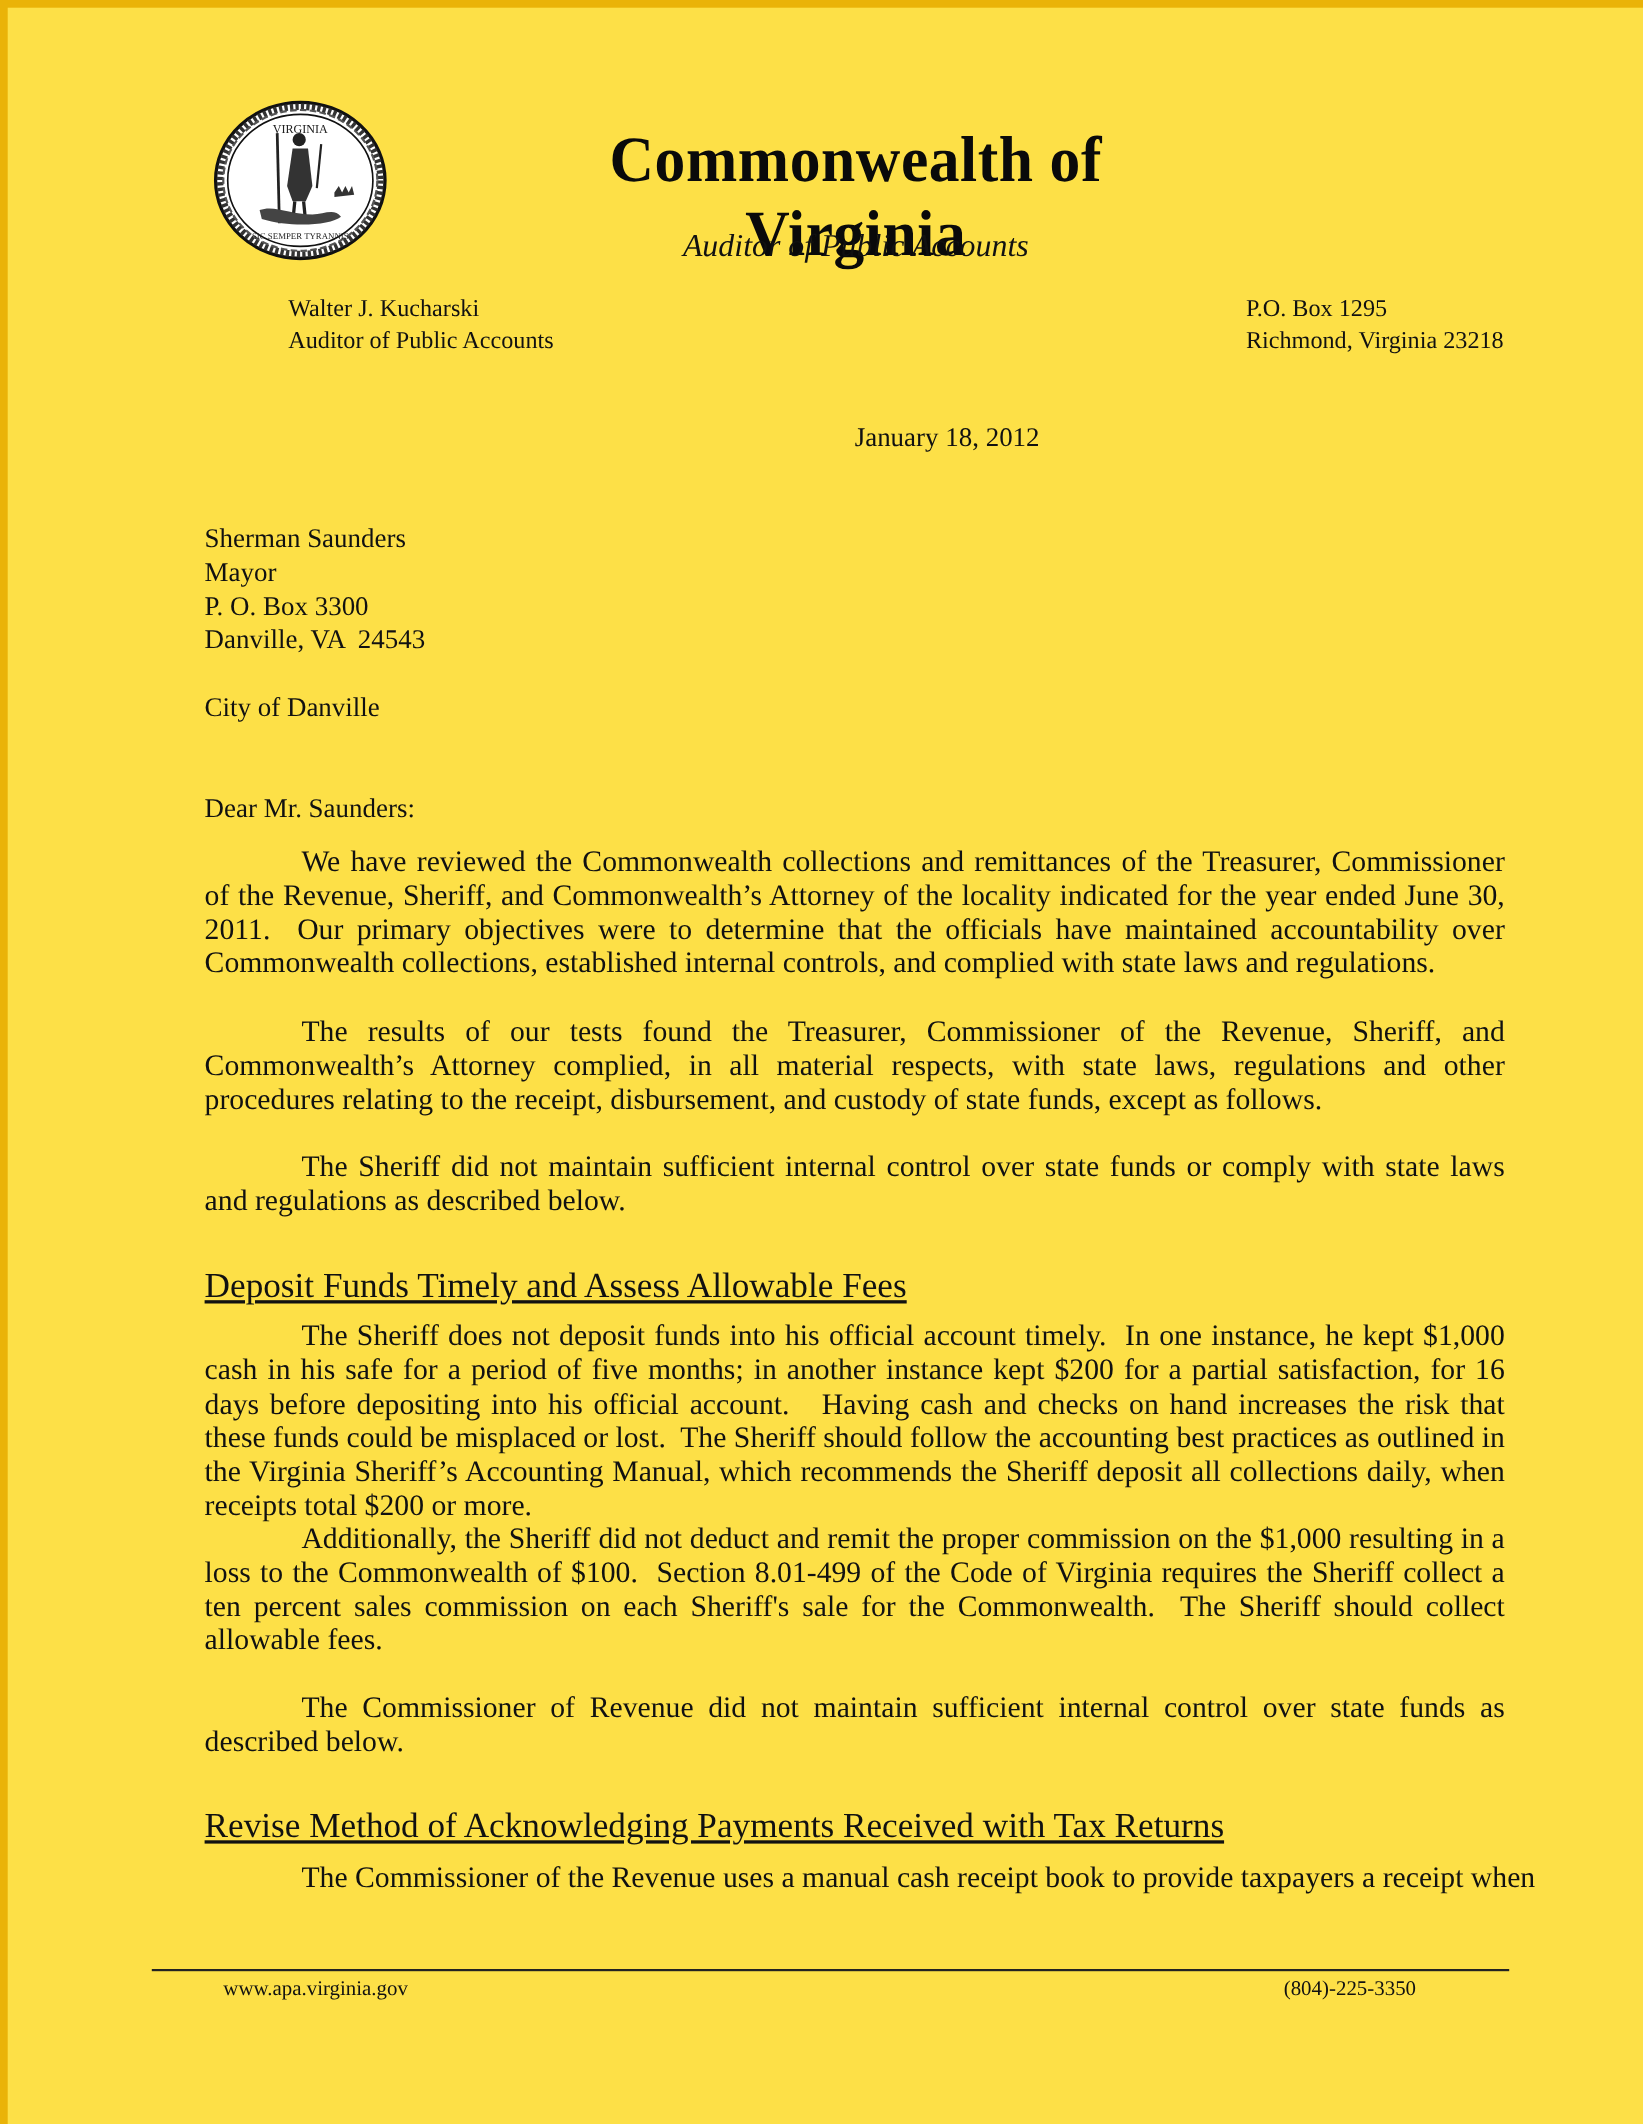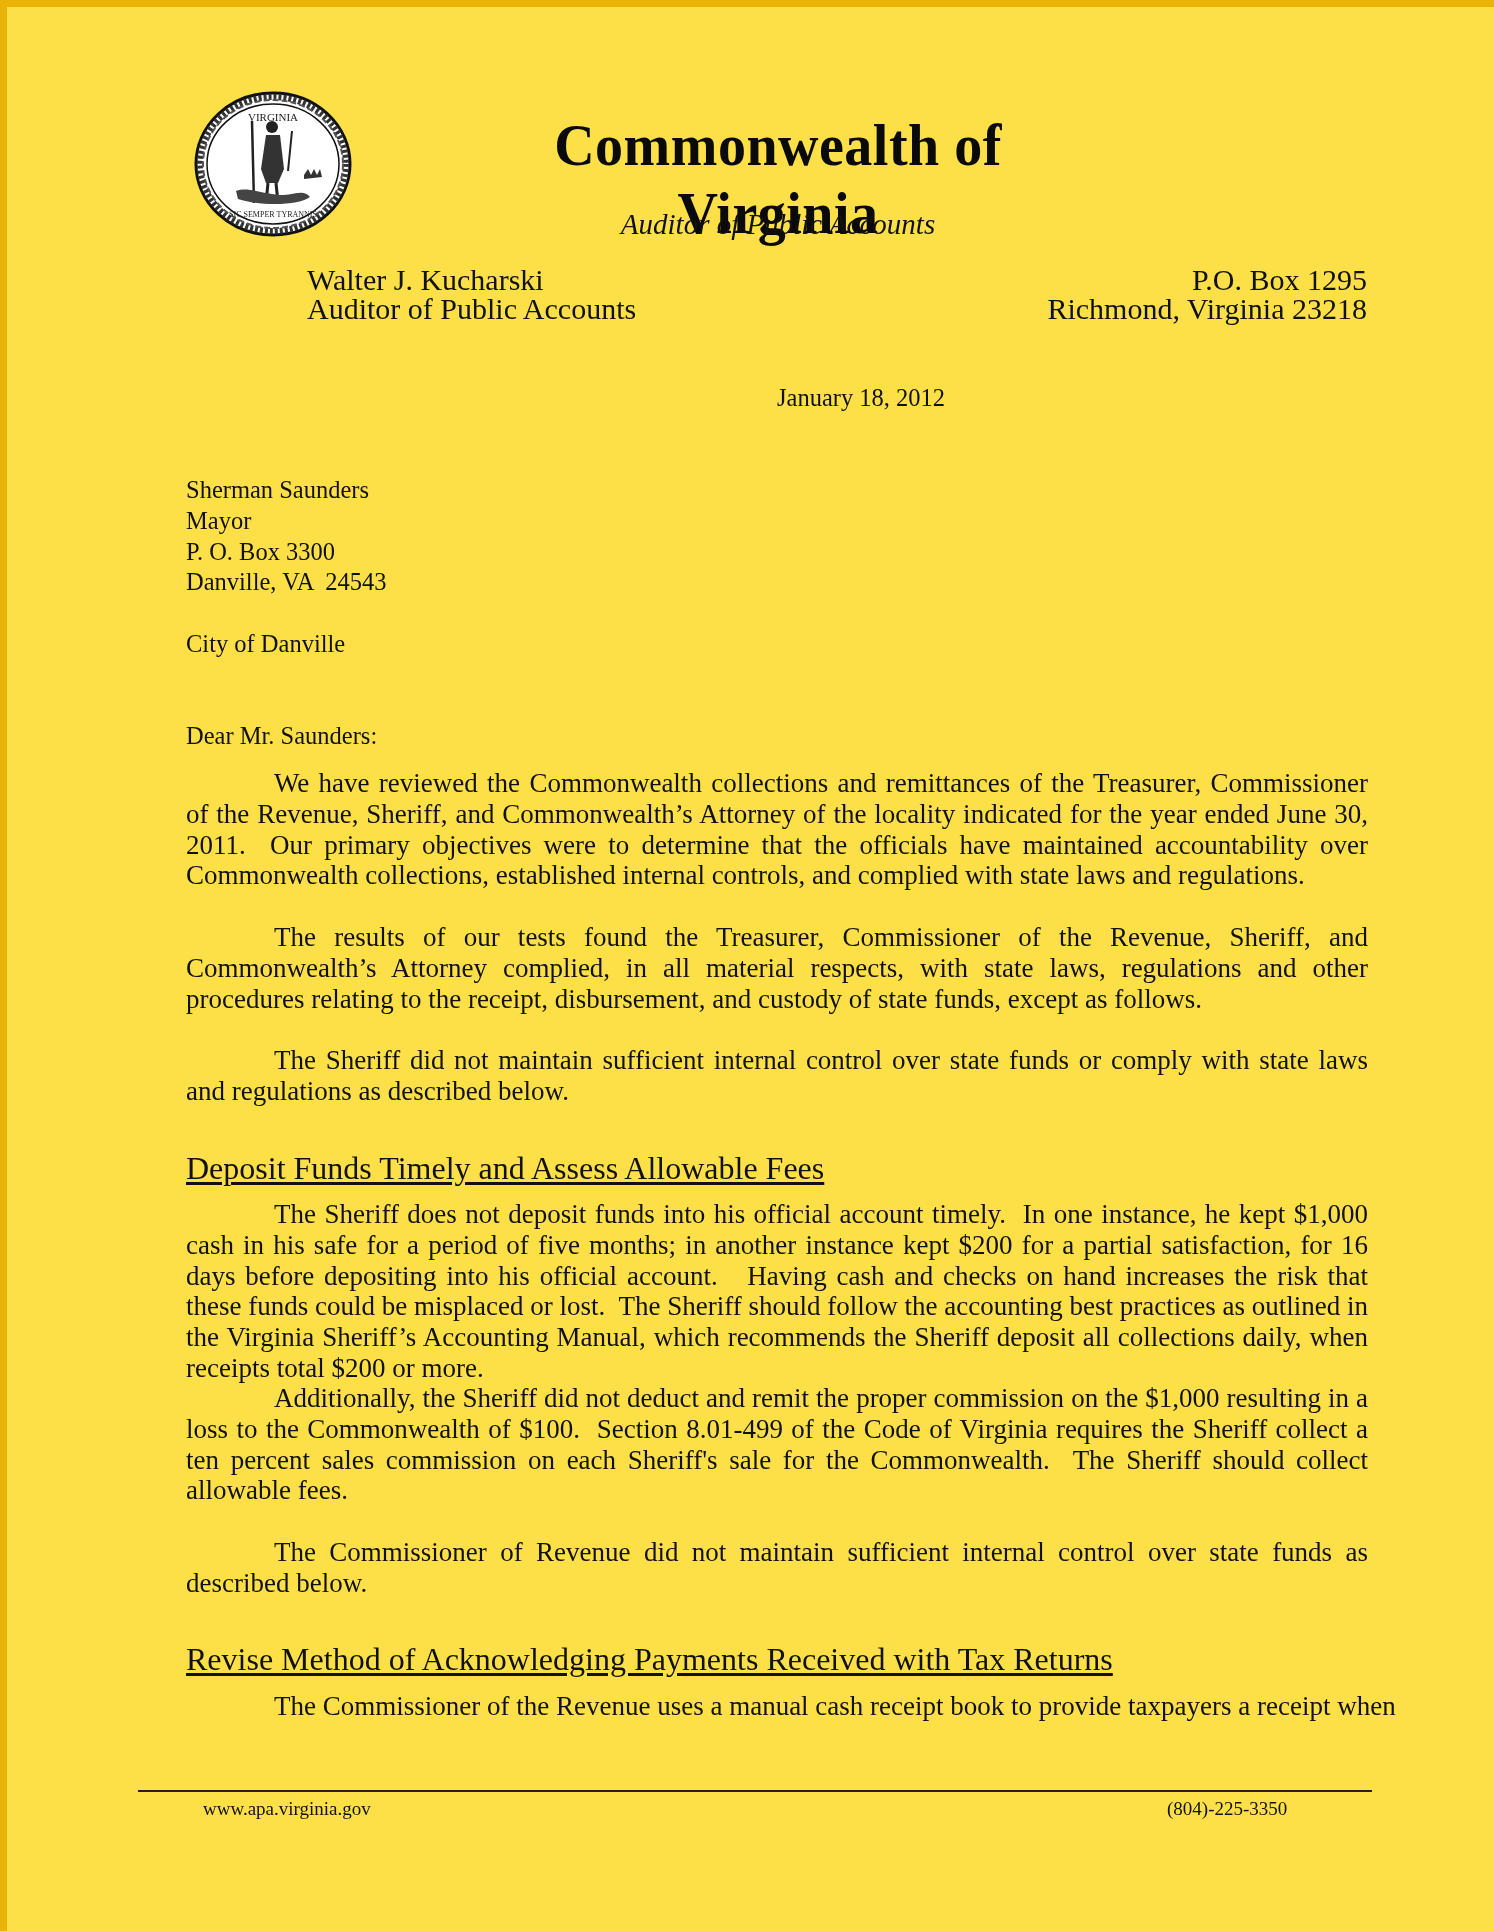--- a/index.html
+++ b/index.html
@@ -14,23 +14,23 @@
   .title {
     position: absolute; left: 456px; top: 108px; width: 630px; text-align: center;
     font-family: "Liberation Serif", "DejaVu Serif", serif; font-weight: bold;
     font-size: 56px; letter-spacing: 0.5px; line-height: 64px; color: #0a0a0a;
     transform: scaleY(1.05);
   }
   .subtitle {
     position: absolute; left: 456px; top: 200px; width: 630px; text-align: center;
     font-style: italic; font-size: 29px; line-height: 34px; color: #111;
   }
-  .lh-small { font-size: 30px; line-height: 29px; margin-left: 45px; }
+  .lh-small { font-size: 22px; line-height: 29px; }
   .left-block { left: 255px; top: 258px; }
-  .right-block { right: 128px; top: 258px; text-align: right; }
+  .right-block { right: 128px; top: 258px; }
   .body-text { font-size: 24.5px; line-height: 30.8px; }
   .para {
     position: absolute; left: 179px; width: 1182px; text-align: justify;
     text-indent: 88px; font-size: 27px; line-height: 30.8px; color: #111;
   }
   .heading {
     position: absolute; left: 179px; font-size: 32px; line-height: 30.8px;
     text-decoration: underline; text-underline-offset: 3px; white-space: nowrap;
   }
   .u { text-underline-offset: 3px; }

